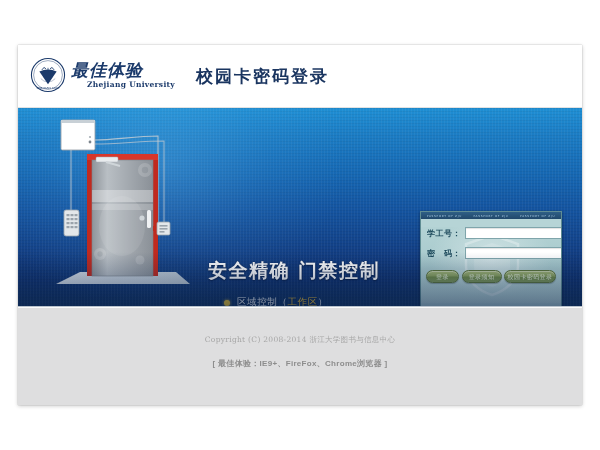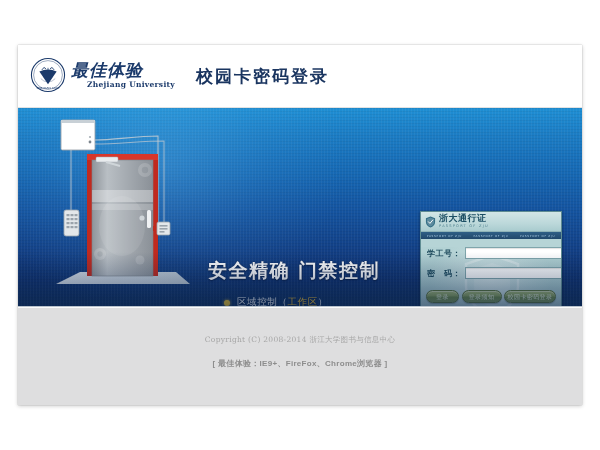--- a/index.html
+++ b/index.html
@@ -414,31 +414,20 @@
 
     <div id="bullets">
       <div class="bullet-row i1">
         <span class="dot"></span>
         <span class="b-main"><span>区域控制</span><span class="b-paren">（</span><span class="b-accent">工作区</span><span class="b-paren">）</span></span>
       </div>
 
     </div>
 
     <div id="login-panel">
-      <div id="login-head">
-        <svg id="shield-ic" viewBox="0 0 24 26">
-          <path d="M12 1 L22 5 V13 C22 19 17 23.5 12 25 C7 23.5 2 19 2 13 V5 Z" fill="#2f6b83"></path>
-          <path d="M12 3 L20 6.3 V13 C20 18 16 21.6 12 23 C8 21.6 4 18 4 13 V6.3 Z" fill="#ffffff" opacity="0.22"></path>
-          <path d="M7.5 12.5 L10.8 16 L17 8.6" fill="none" stroke="#ffffff" stroke-width="2.1" stroke-linecap="round" stroke-linejoin="round"></path>
-        </svg>
-        <div>
-          <div id="passport-cn">浙大通行证</div>
-          <div id="passport-en">PASSPORT OF ZJU</div>
-        </div>
-      </div>
 
       <div id="login-strip">
         <span class="strip-tx">PASSPORT OF ZJU</span>
         <span class="strip-tx">PASSPORT OF ZJU</span>
         <span class="strip-tx">PASSPORT OF ZJU</span>
       </div>
 
       <div id="login-body">
         <svg id="watermark" viewBox="0 0 60 64">
           <path d="M30 2 L56 11 V33 C56 48 43 58 30 62 C17 58 4 48 4 33 V11 Z" fill="none" stroke="#ffffff" stroke-width="2.4"></path>

